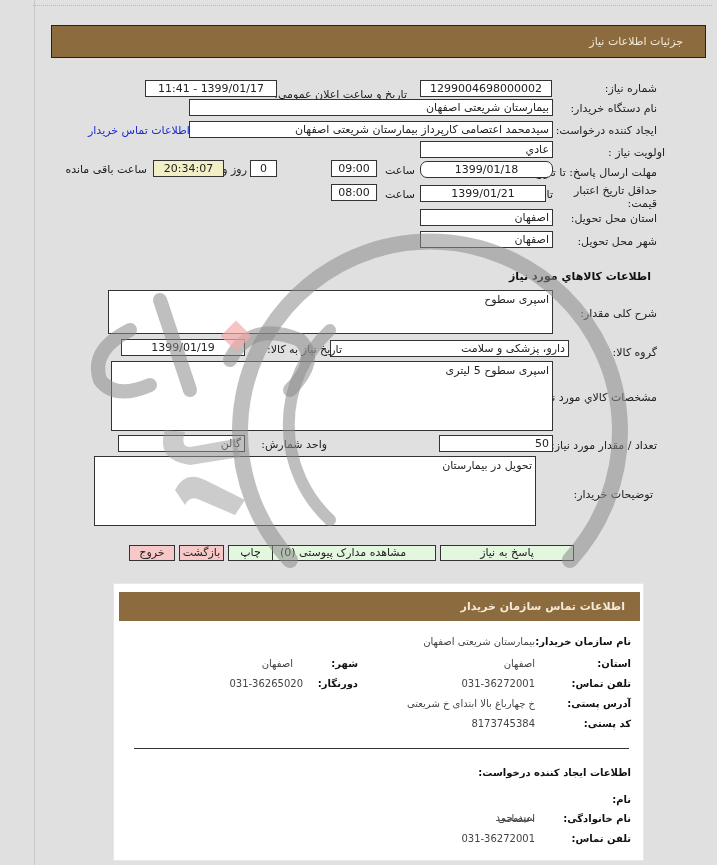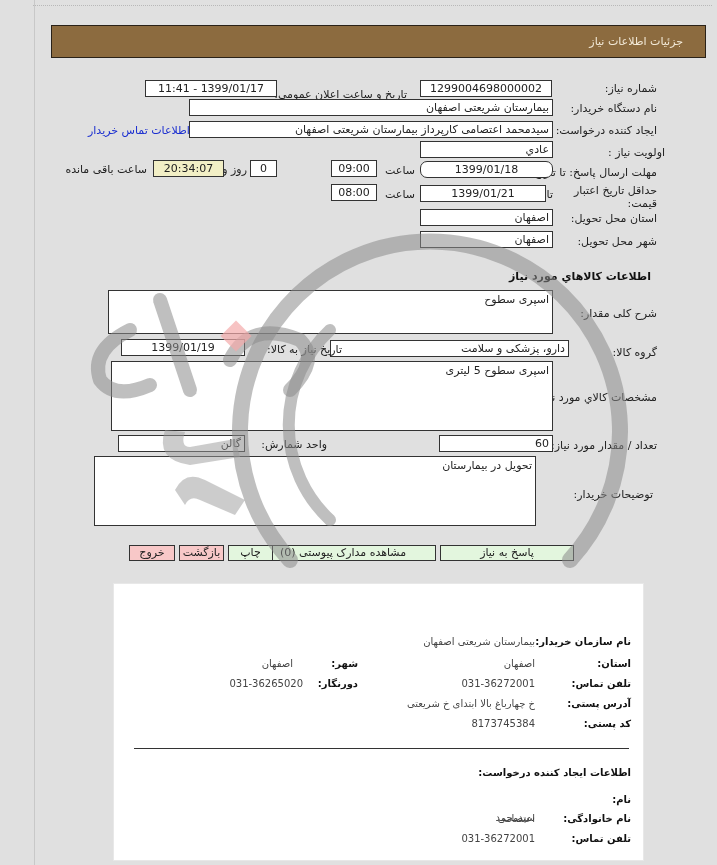--- a/index.html
+++ b/index.html
@@ -107,34 +107,35 @@
 
 <span class="lbl" style="right:60px;top:346px;">گروه كالا:</span>
 <div class="box" style="left:330px;top:340px;width:239px;height:17px;">دارو، پزشكی و سلامت</div>
 <span class="lbl" style="right:375px;top:343px;">تاريخ نياز به كالا:</span>
 <div class="box center" style="left:121px;top:339px;width:124px;height:17px;">1399/01/19</div>
 
 <span class="lbl" style="right:60px;top:391px;">مشخصات كالاي مورد نياز:</span>
 <div class="area" style="left:111px;top:361px;width:442px;height:70px;">اسپری سطوح 5 ليتری</div>
 
 <span class="lbl" style="right:60px;top:439px;">تعداد / مقدار مورد نياز:</span>
-<div class="box" style="left:439px;top:435px;width:114px;height:17px;">60</div>
+<div class="box" style="left:439px;top:435px;width:114px;height:17px;">50</div>
 <span class="lbl" style="right:390px;top:438px;">واحد شمارش:</span>
 <div class="box" style="left:118px;top:435px;width:127px;height:17px;">گالن</div>
 
 <span class="lbl" style="right:64px;top:488px;">توضيحات خريدار:</span>
 <div class="area" style="left:94px;top:456px;width:442px;height:70px;">تحويل در بيمارستان</div>
 
 <div class="btn green" style="left:440px;top:545px;width:134px;">پاسخ به نياز</div>
 <div class="btn green" style="left:250px;top:545px;width:186px;">مشاهده مدارک پيوستی (0)</div>
 <div class="btn green" style="left:228px;top:545px;width:45px;">چاپ</div>
 <div class="btn red" style="left:179px;top:545px;width:45px;">بازگشت</div>
 <div class="btn red" style="left:129px;top:545px;width:46px;">خروج</div>
 
 <div class="card">
+  <div class="card-header">اطلاعات تماس سازمان خريدار</div>
 
   <span class="c-lbl" style="right:12px;top:52px;">نام سازمان خريدار:</span>
   <span class="c-val" style="right:108px;top:52px;">بيمارستان شريعتی اصفهان</span>
 
   <span class="c-lbl" style="right:12px;top:74px;">استان:</span>
   <span class="c-val" style="right:108px;top:74px;">اصفهان</span>
   <span class="c-lbl" style="right:285px;top:74px;">شهر:</span>
   <span class="c-val" style="right:350px;top:74px;">اصفهان</span>
 
   <span class="c-lbl" style="right:12px;top:94px;">تلفن تماس:</span>

